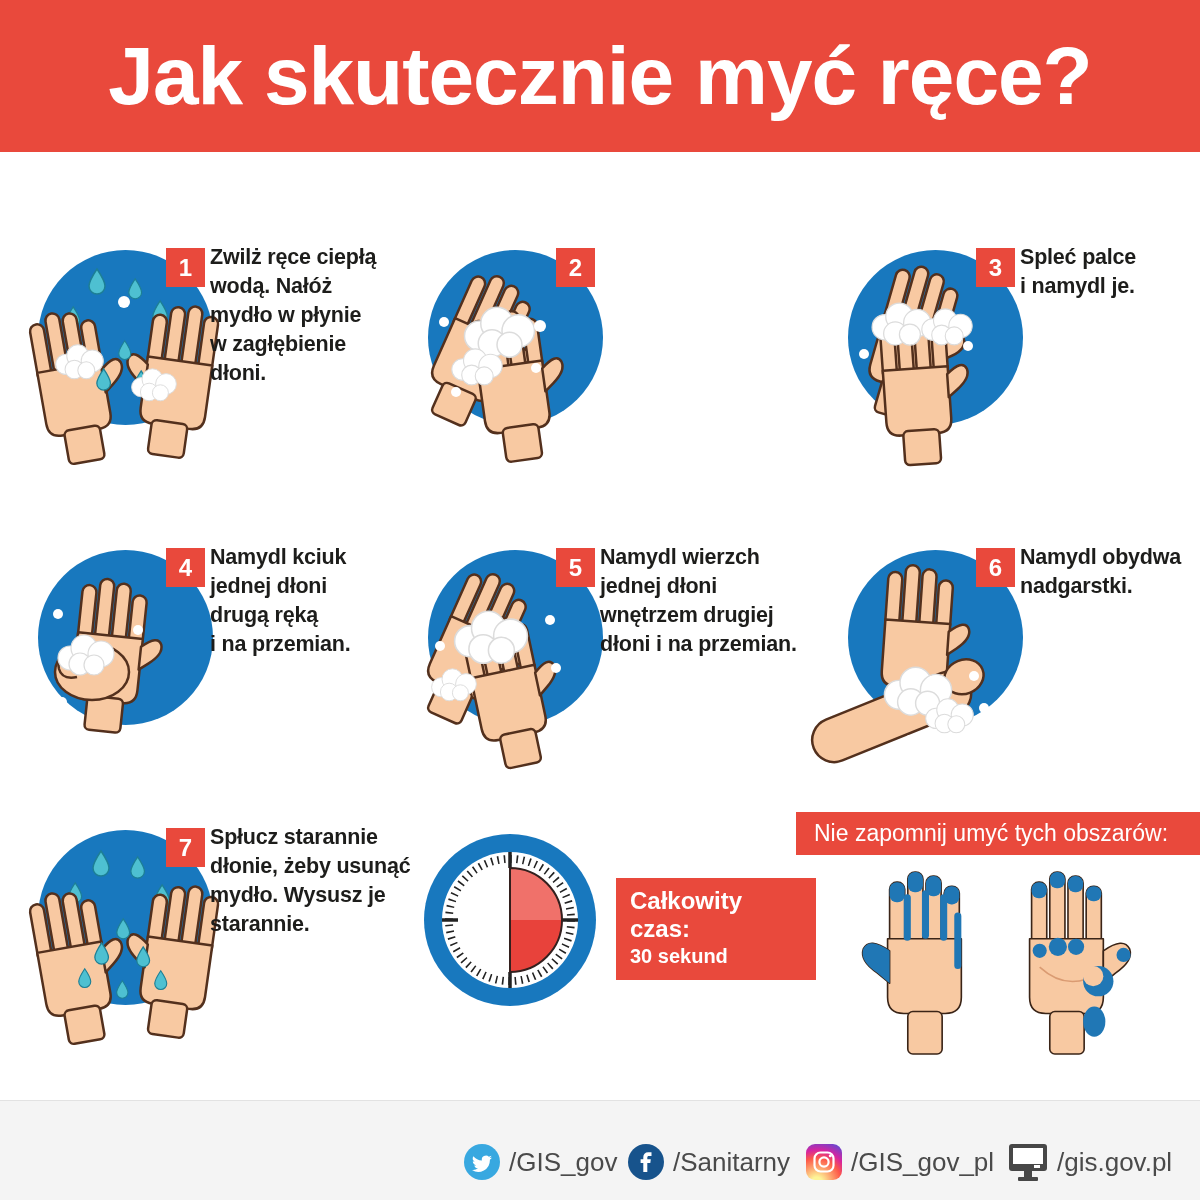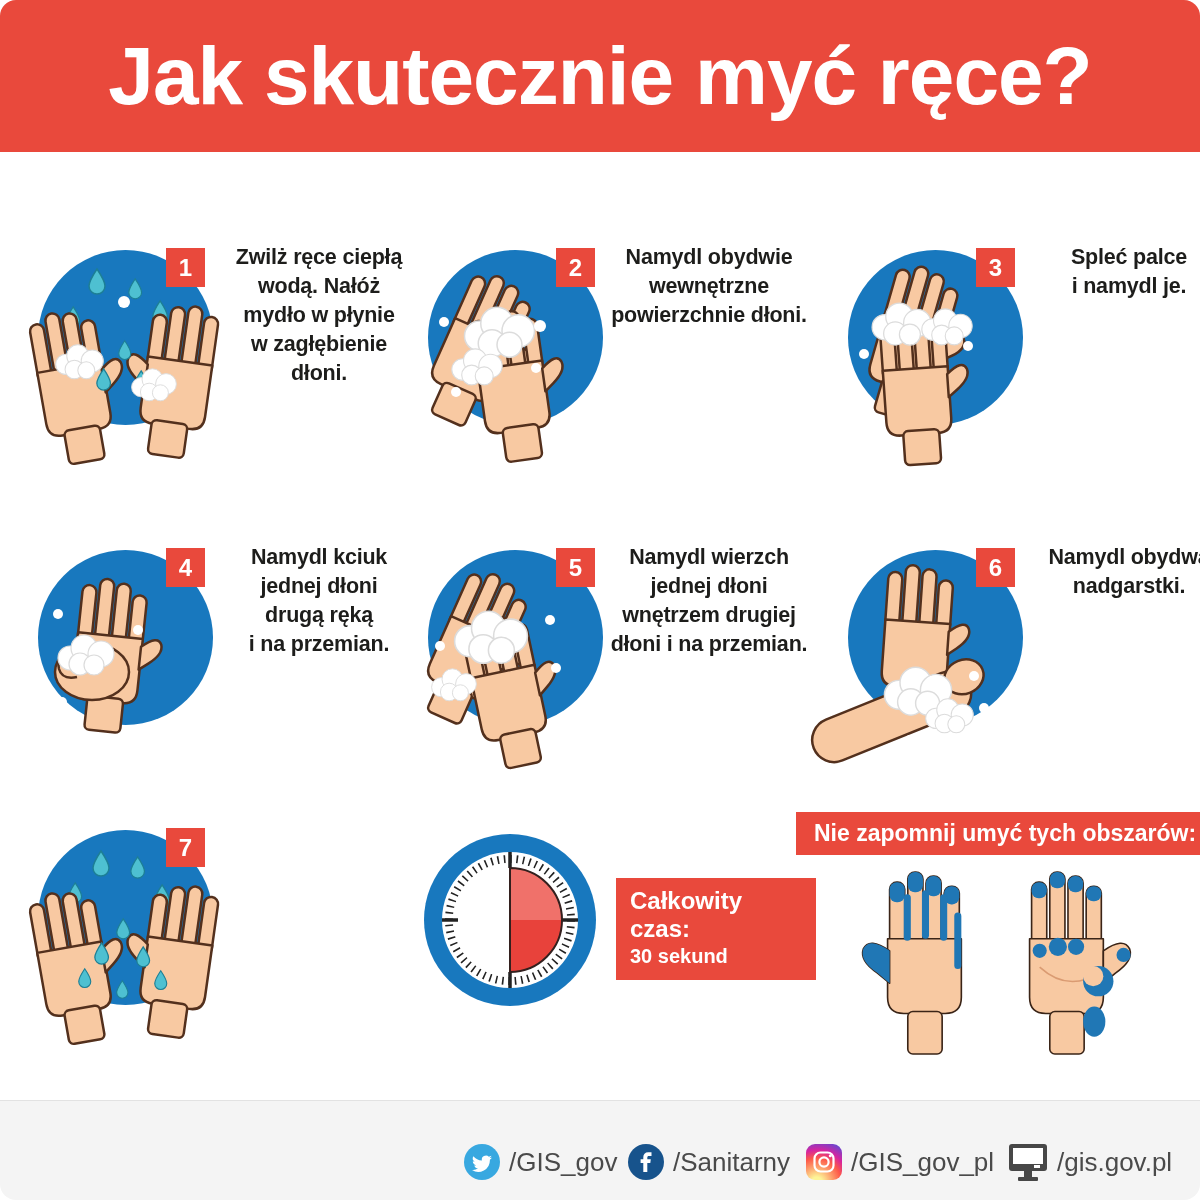--- a/index.html
+++ b/index.html
@@ -1,45 +1,45 @@
 <!DOCTYPE html>
 <html><head>
 <meta charset="utf-8">
 <style>
   html,body{margin:0;padding:0;background:#fff;}
   .poster{position:relative;width:1200px;height:1200px;background:#ffffff;overflow:hidden;
-          font-family:"Liberation Sans",sans-serif;border-radius:16px;}
+          font-family:"Liberation Sans",sans-serif;}
 
   
   .header{position:absolute;left:0;top:0;width:1200px;height:152px;background:#E9493C;}
   .header h1{margin:0;width:1200px;text-align:center;color:#fff;
              font-size:82px;font-weight:bold;letter-spacing:-1px;line-height:152px;}
 
   
   .step{position:absolute;width:395px;height:270px;}
   .scene{position:absolute;left:0;top:12px;overflow:visible;}
   .badge{position:absolute;left:128px;top:10px;width:39px;height:39px;background:#E9493C;
          color:#fff;font-size:24px;font-weight:bold;text-align:center;line-height:39px;}
   .stext{position:absolute;left:172px;top:5px;width:218px;color:#1D1D1B;
-         font-size:21.5px;font-weight:bold;line-height:29px;white-space:pre-line;letter-spacing:-0.2px;text-align:center;}
+         font-size:21.5px;font-weight:bold;line-height:29px;white-space:pre-line;letter-spacing:-0.2px;}
 
   #step1{left:38px;top:238px}  #step2{left:428px;top:238px}  #step3{left:848px;top:238px}
   #step4{left:38px;top:538px}  #step5{left:428px;top:538px}  #step6{left:848px;top:538px}
   #step7{left:38px;top:818px}
 
   
   .timer{position:absolute;left:420px;top:830px;width:180px;height:180px;}
   .time-box{position:absolute;left:616px;top:878px;width:200px;min-height:68px;box-sizing:border-box;
             background:#E9493C;color:#fff;padding:9px 14px 10px 14px;}
   .time-box .tb1{font-size:24px;font-weight:bold;line-height:28px;}
   .time-box .tb2{font-size:20px;line-height:27px;font-weight:bold;}
 
   
   .banner{position:absolute;left:796px;top:812px;width:404px;height:43px;background:#E9493C;
-          color:#fff;font-size:23px;font-weight:bold;line-height:43px;padding-left:18px;
+          color:#fff;font-size:23px;font-weight:normal;line-height:43px;padding-left:18px;
           box-sizing:border-box;white-space:nowrap;}
   .rhand{position:absolute;overflow:visible;}
   #rhand-back{left:866px;top:868px;} #rhand-palm{left:1008px;top:868px;}
 
   
   .footer{position:absolute;left:0;top:1100px;width:1200px;height:100px;background:#F4F4F4;
           border-top:1px solid #E2E2E2;box-sizing:border-box;}
   .org{position:absolute;left:38px;top:1100px;height:100px;line-height:100px;
        font-size:28px;color:#3C3C3C;}
   .social{position:absolute;top:1112px;height:100px;display:flex;align-items:center;gap:9px;}
@@ -122,23 +122,20 @@
       <use href="#hand" transform="translate(8,26) rotate(24 46 75)"></use>
       <use href="#hand" transform="translate(44,58) rotate(-8 46 75)"></use>
       <use href="#foam" transform="translate(34,56) scale(1.25)"></use>
       <use href="#foam" transform="translate(22,98) scale(0.9)"></use>
       <circle cx="16" cy="72" r="5" fill="#fff"></circle>
         <circle cx="112" cy="76" r="6" fill="#fff"></circle>
       <circle cx="28" cy="142" r="5" fill="#fff"></circle>
         <circle cx="108" cy="118" r="5" fill="#fff"></circle>
     </svg>
     <div class="badge">2</div>
-    <div class="stext">Namydl obydwie
-wewnętrzne
-powierzchnie dłoni.</div>
   </div>
 
   <div class="step" id="step3">
     <svg class="scene" width="175" height="220" viewBox="0 0 175 220">
       <circle cx="87.5" cy="87.5" r="87.5" fill="#1878BE"></circle>
       <use href="#hand" transform="translate(22,18) rotate(16 46 75)"></use>
       <use href="#hand" transform="translate(28,62) rotate(-4 46 75)"></use>
       <use href="#foam" transform="translate(22,52) scale(1.05)"></use>
       <use href="#foam" transform="translate(72,58) scale(0.9)"></use>
       <circle cx="16" cy="104" r="5" fill="#fff"></circle>
@@ -218,20 +215,24 @@
           <use href="#hand" transform="rotate(-8 46 75)"></use>
         </g>
       <use href="#drop" transform="translate(78,88) scale(0.8)"></use>
       <use href="#drop" transform="translate(56,112) scale(0.85)"></use>
       <use href="#drop" transform="translate(98,116) scale(0.8)"></use>
       <use href="#drop" transform="translate(40,138) scale(0.75)"></use>
       <use href="#drop" transform="translate(116,140) scale(0.75)"></use>
       <use href="#drop" transform="translate(78,150) scale(0.7)"></use>
     </svg>
     <div class="badge">7</div>
+    <div class="stext">Spłucz starannie
+dłonie, żeby usunąć
+mydło. Wysusz je
+starannie.</div>
   </div>
 
   <svg class="timer" viewBox="0 0 180 180">
     <circle cx="90" cy="90" r="86" fill="#1878BE"></circle>
     <circle cx="90" cy="90" r="68" fill="#ffffff"></circle>
     <circle cx="90" cy="90" r="61" fill="none" stroke="#222222" stroke-width="8" stroke-dasharray="1.6,4.78"></circle>
     <circle cx="90" cy="90" r="57" fill="#ffffff"></circle>
     <g stroke="#222222" stroke-width="3.5">
       <line x1="90" y1="22" x2="90" y2="38"></line>
         <line x1="90" y1="142" x2="90" y2="158"></line>

